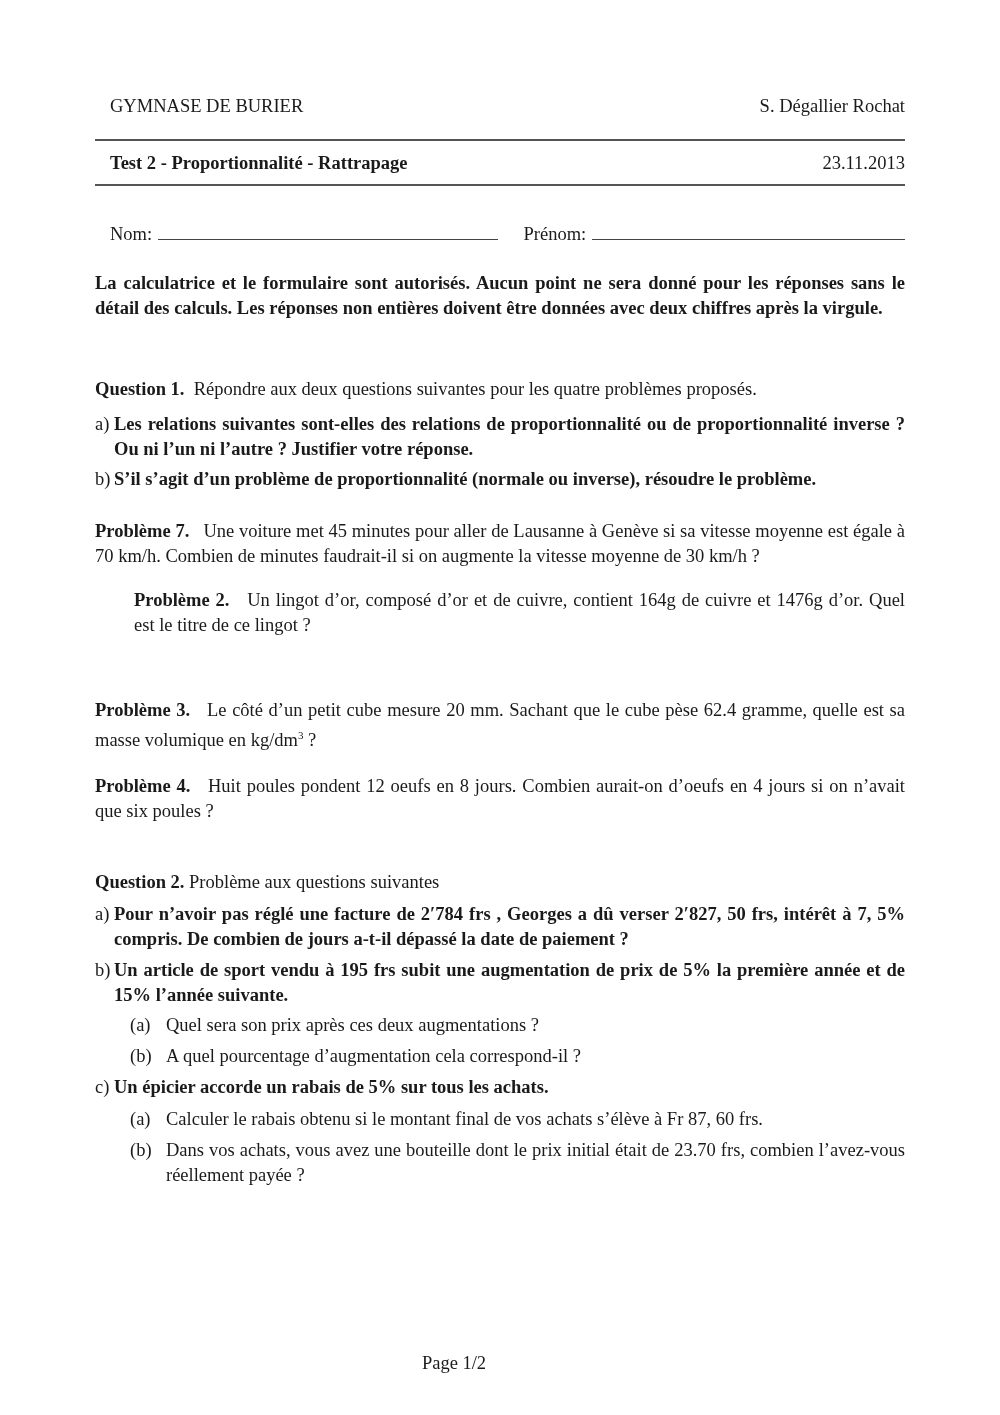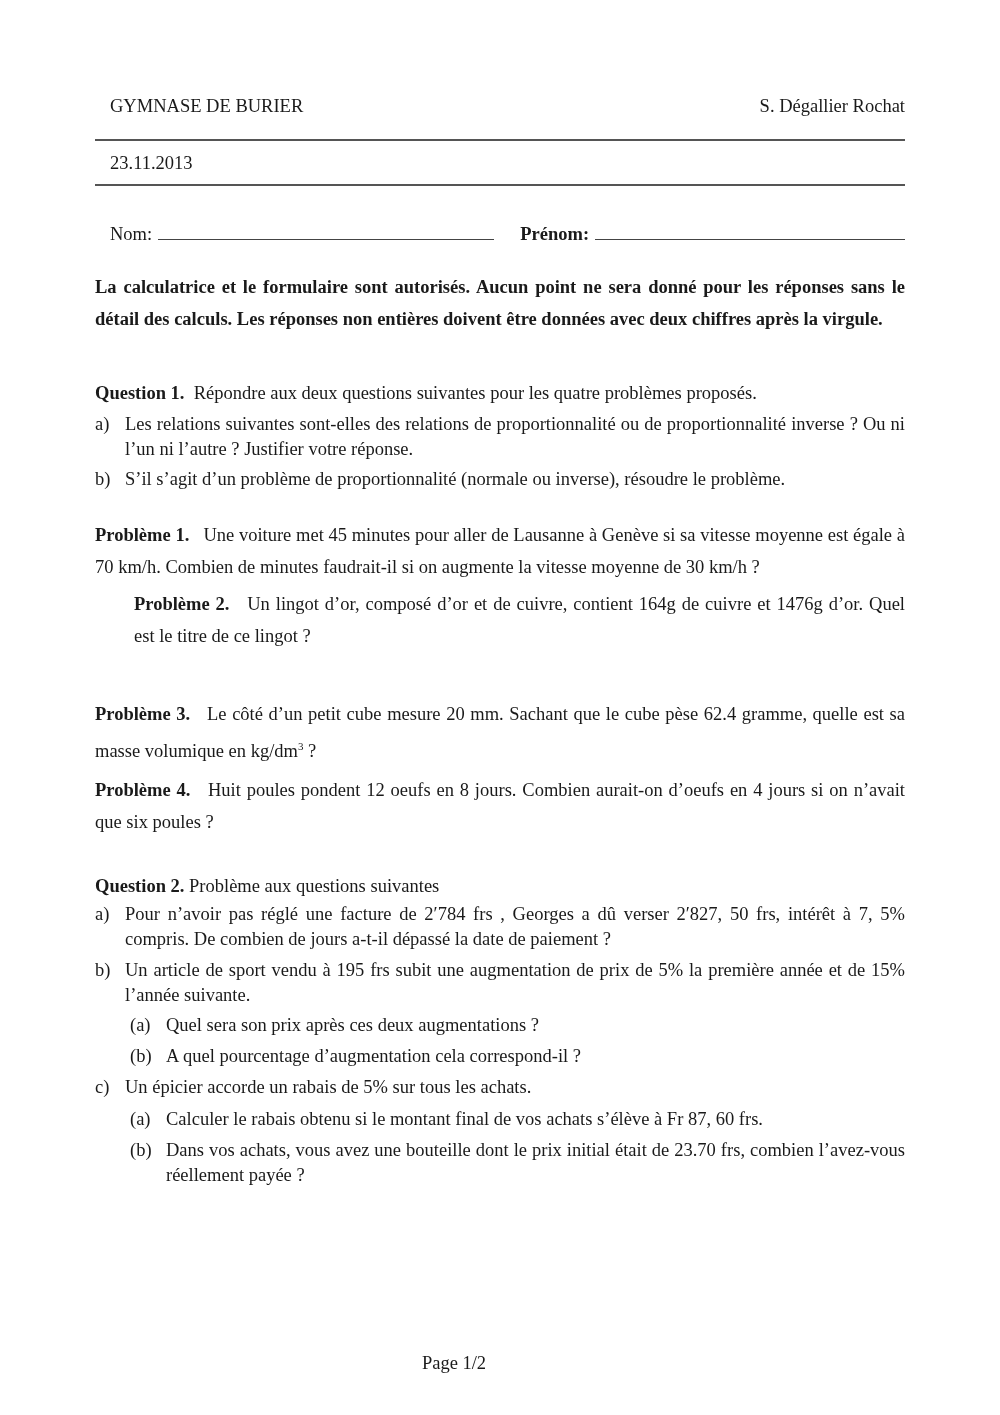--- a/index.html
+++ b/index.html
@@ -2,71 +2,72 @@
 <html><head>
 <meta charset="utf-8">
 <style>
   html, body { margin: 0; padding: 0; background: #ffffff; }
   body { width: 1000px; height: 1415px; position: relative; overflow: hidden;
          font-family: "Liberation Serif", "DejaVu Serif", serif; color: #1a1a1a; font-size: 18.5px; }
   .page { position: absolute; left: 95px; width: 810px; top: 0; }
   .row { position: absolute; left: 0; right: 0; display: flex; justify-content: space-between; align-items: baseline; margin-left: 15px; }
   .rule { position: absolute; left: 0; right: 0; height: 1.5px; background: #555; }
   .bold { font-weight: bold; }
-  .abs { position: absolute; left: 0; right: 0; line-height: 32px; text-align: justify; }
+  .abs { position: absolute; left: 0; right: 0; line-height: 25px; text-align: justify; }
   .line { display: inline-block; border-bottom: 1.2px solid #444; height: 1px; vertical-align: baseline; }
   .item { position: absolute; left: 0; right: 0; line-height: 24.5px; text-align: justify; }
   .item .lbl { position: absolute; left: 0; }
-  .item .txt { display: block; margin-left: 30px; }
+  .item .txt { display: block; margin-left: 19px; font-weight: bold; }
   .sub { position: absolute; left: 35px; right: 0; line-height: 24.5px; text-align: justify; }
   .sub .lbl { position: absolute; left: 0; }
   .sub .txt { display: block; margin-left: 36px; }
   .footer { position: absolute; top: 1353px; left: 0; width: 908px; text-align: center; }
   sup { font-size: 11px; }
 </style>
 </head>
 <body>
 
 <div class="page">
 
   <div class="row" style="top:96px;">
     <span>GYMNASE DE BURIER</span>
     <span>S. Dégallier Rochat</span>
   </div>
   <div class="rule" style="top:139px;"></div>
 
   <div class="row" style="top:153px;">
+    <span class="bold">Test 2 - Proportionnalité - Rattrapage</span>
     <span>23.11.2013</span>
   </div>
   <div class="rule" style="top:184px;"></div>
 
   <div class="row" style="top:224px; justify-content:space-between;">
     <span>Nom:</span>
     <span class="line" style="width:345px; margin-left:6px;"></span>
-    <span style="margin-left:26px;font-weight:bold;">Prénom:</span>
+    <span style="margin-left:26px;">Prénom:</span>
     <span class="line" style="width:318px; margin-left:6px;"></span>
   </div>
 
   <div class="abs bold" style="top:271px;">La calculatrice et le formulaire sont autorisés. Aucun point ne sera donné pour les réponses sans le détail des calculs. Les réponses non entières doivent être données avec deux chiffres après la virgule.</div>
 
   <div class="abs" style="top:377px;">
     <span class="bold">Question 1.</span>&nbsp;
     <span>Répondre aux deux questions suivantes pour les quatre problèmes proposés.</span>
   </div>
   <div class="item" style="top:412px;">
     <span class="lbl">a)</span>
     <span class="txt">Les relations suivantes sont-elles des relations de proportionnalité ou de proportionnalité inverse ? Ou ni l’un ni l’autre ? Justifier votre réponse.</span>
   </div>
   <div class="item" style="top:467px;">
     <span class="lbl">b)</span>
     <span class="txt">S’il s’agit d’un problème de proportionnalité (normale ou inverse), résoudre le problème.</span>
   </div>
 
   <div class="abs" style="top:519px;">
-    <span class="bold">Problème 1.</span>&nbsp;&nbsp;
+    <span class="bold">Problème 7.</span>&nbsp;&nbsp;
     <span>Une voiture met 45 minutes pour aller de Lausanne à Genève si sa vitesse moyenne est égale à 70 km/h. Combien de minutes faudrait-il si on augmente la vitesse moyenne de 30 km/h ?</span>
   </div>
 
   <div class="abs" style="top:588px;margin-left:39px;">
     <span class="bold">Problème 2.</span>&nbsp;&nbsp;
     <span>Un lingot d’or, composé d’or et de cuivre, contient 164g de cuivre et 1476g d’or. Quel est le titre de ce lingot ?</span>
   </div>
 
   <div class="abs" style="top:698px;">
     <span class="bold">Problème 3.</span>&nbsp;&nbsp;

